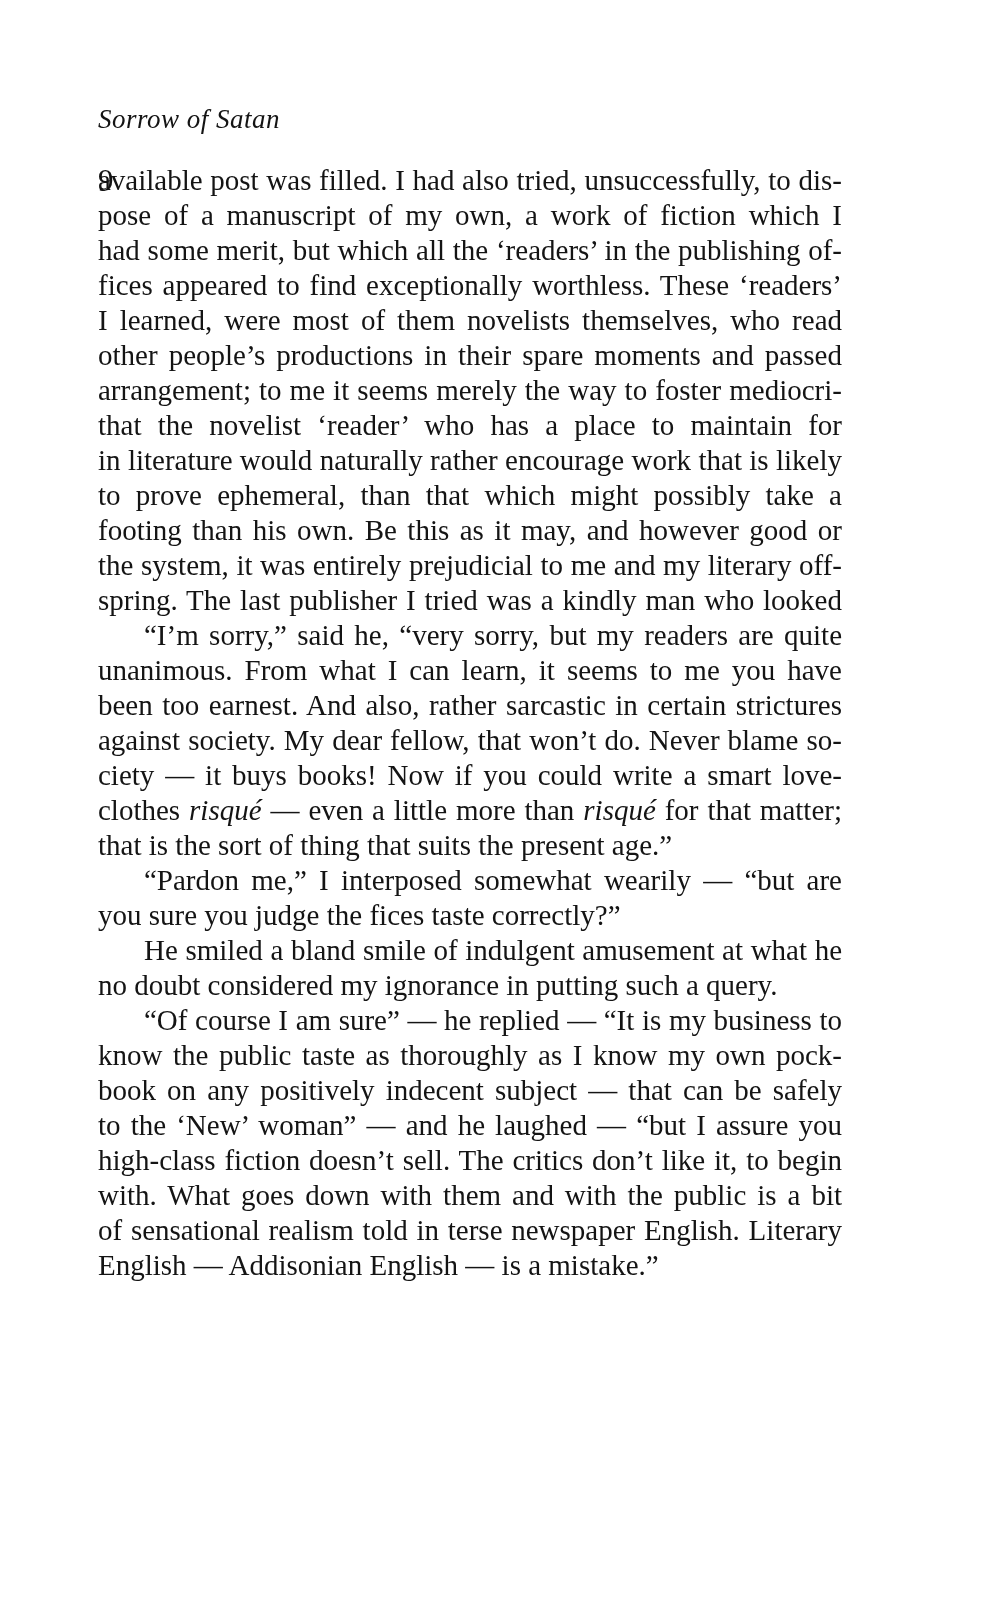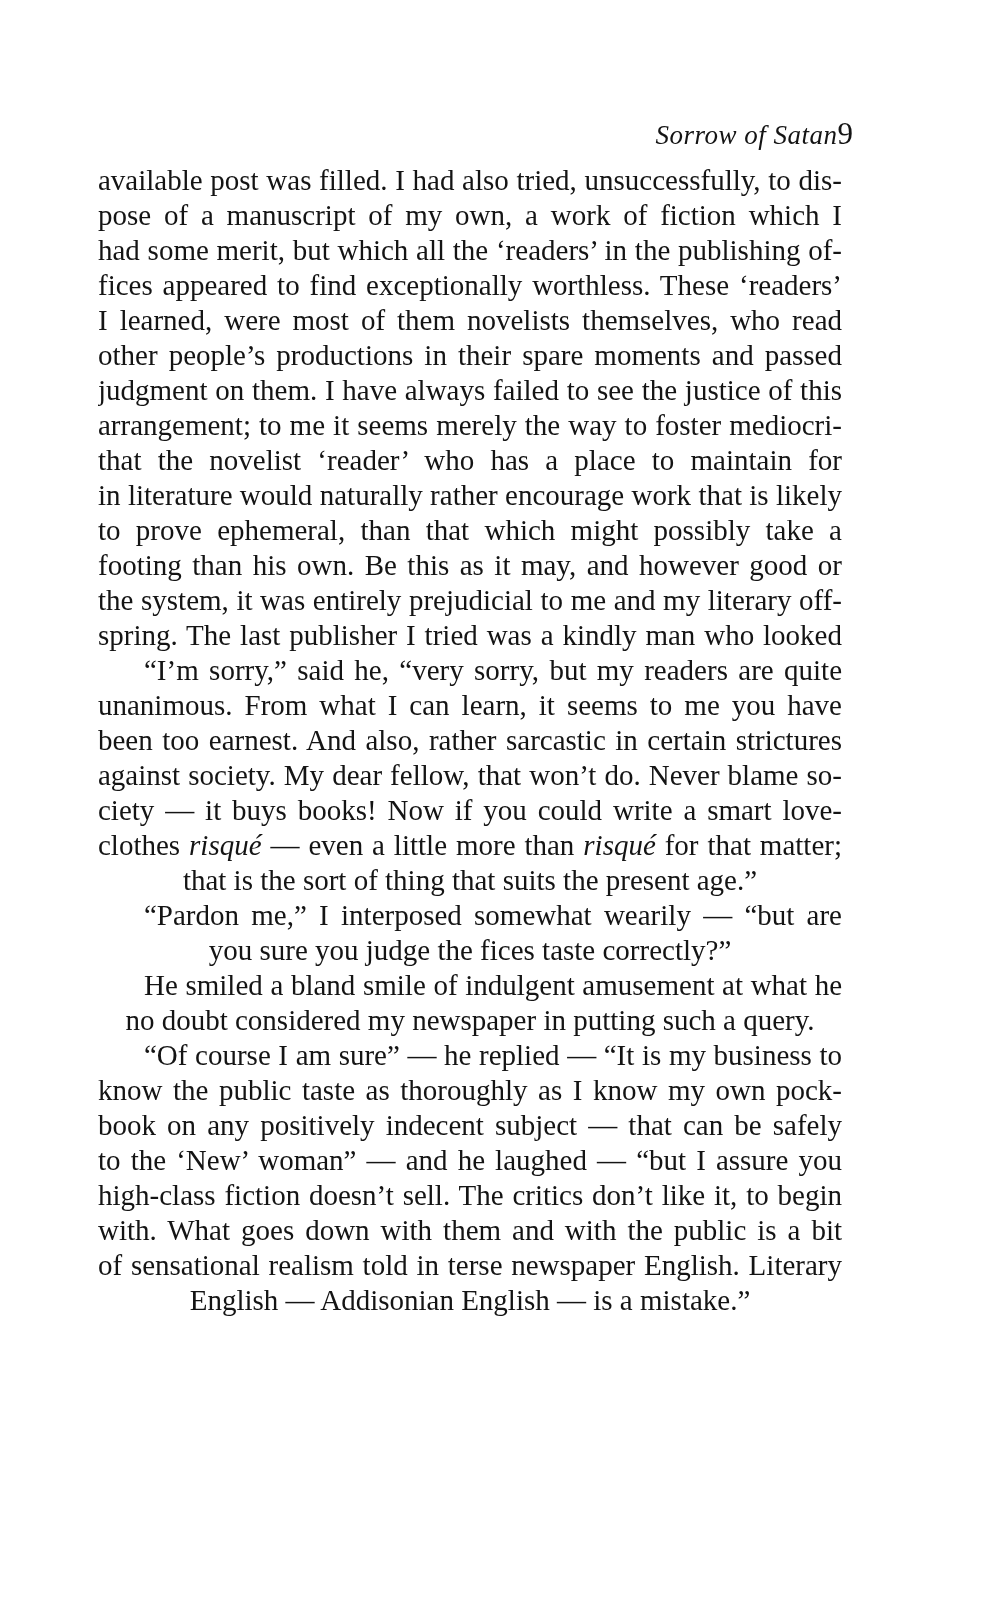--- a/index.html
+++ b/index.html
@@ -11,26 +11,28 @@
     position: relative;
     width: 1000px;
     height: 1616px;
     background: #ffffff;
     color: #141414;
     font-family: "Liberation Serif", serif;
     overflow: hidden;
   }
   .running-head {
     position: absolute;
-    top: 116px;
+    top: 104px;
     left: 98px;
     width: 755px;
     display: flex;
     justify-content: flex-end;
     align-items: baseline;
+    gap: 28px;
+    flex-direction: column;
   }
   .running-head .title {
     font-style: italic;
     font-size: 27px;
     letter-spacing: 0.5px;
   }
   .running-head .folio {
     font-size: 31px;
     font-style: normal;
   }
@@ -38,21 +40,21 @@
     position: absolute;
     top: 163px;
     left: 98px;
     width: 744px;
     font-size: 29px;
     line-height: 35px;
   }
   .line {
     height: 35px;
     white-space: nowrap;
-    text-align: center;
+    text-align: left;
   }
   .line.j {
     white-space: normal;
     text-align: justify;
     text-align-last: justify;
     overflow: hidden;
   }
   .line.ind {
     padding-left: 46px;
   }
@@ -67,39 +69,38 @@
     <span class="title">Sorrow of Satan</span>
     <span class="folio">9</span>
   </div>
   <div class="body-text">
       <div class="line j"><span>available post was filled. I had also tried, unsuccessfully, to dis-</span></div>
       <div class="line j"><span>pose of a manuscript of my own, a work of fiction which I knew</span></div>
       <div class="line j"><span>had some merit, but which all the ‘readers’ in the publishing of-</span></div>
       <div class="line j"><span>fices appeared to find exceptionally worthless. These ‘readers’</span></div>
       <div class="line j"><span>I learned, were most of them novelists themselves, who read</span></div>
       <div class="line j"><span>other people’s productions in their spare moments and passed</span></div>
-      <div class="line j"><span>judgment on them. I have always failed to see the justice of this</span></div>
       <div class="line j"><span>arrangement; to me it seems merely the way to foster mediocri-</span></div>
       <div class="line j"><span>that the novelist ‘reader’ who has a place to maintain for himself</span></div>
       <div class="line j"><span>in literature would naturally rather encourage work that is likely</span></div>
       <div class="line j"><span>to prove ephemeral, than that which might possibly take a higher</span></div>
       <div class="line j"><span>footing than his own. Be this as it may, and however good or bad</span></div>
       <div class="line j"><span>the system, it was entirely prejudicial to me and my literary off-</span></div>
       <div class="line j"><span>spring. The last publisher I tried was a kindly man who looked</span></div>
       <div class="line j ind"><span>“I’m sorry,” said he, “very sorry, but my readers are quite</span></div>
       <div class="line j"><span>unanimous. From what I can learn, it seems to me you have</span></div>
       <div class="line j"><span>been too earnest. And also, rather sarcastic in certain strictures</span></div>
       <div class="line j"><span>against society. My dear fellow, that won’t do. Never blame so-</span></div>
       <div class="line j"><span>ciety — it buys books! Now if you could write a smart love-story,</span></div>
       <div class="line j"><span>clothes </span><i>risqué</i><span> — even a little more than </span><i>risqué</i><span> for that matter;</span></div>
       <div class="line"><span>that is the sort of thing that suits the present age.”</span></div>
       <div class="line j ind"><span>“Pardon me,” I interposed somewhat wearily — “but are</span></div>
       <div class="line"><span>you sure you judge the fices taste correctly?”</span></div>
       <div class="line j ind"><span>He smiled a bland smile of indulgent amusement at what he</span></div>
-      <div class="line"><span>no doubt considered my newspaper in putting such a query.</span></div>
+      <div class="line"><span>no doubt considered my ignorance in putting such a query.</span></div>
       <div class="line j ind"><span>“Of course I am sure” — he replied — “It is my business to</span></div>
       <div class="line j"><span>know the public taste as thoroughly as I know my own pock-</span></div>
       <div class="line j"><span>book on any positively indecent subject — that can be safely left</span></div>
       <div class="line j"><span>to the ‘New’ woman” — and he laughed — “but I assure you</span></div>
       <div class="line j"><span>high-class fiction doesn’t sell. The critics don’t like it, to begin</span></div>
       <div class="line j"><span>with. What goes down with them and with the public is a bit</span></div>
       <div class="line j"><span>of sensational realism told in terse newspaper English. Literary</span></div>
       <div class="line"><span>English — Addisonian English — is a mistake.”</span></div>
     </div>
 </div>

